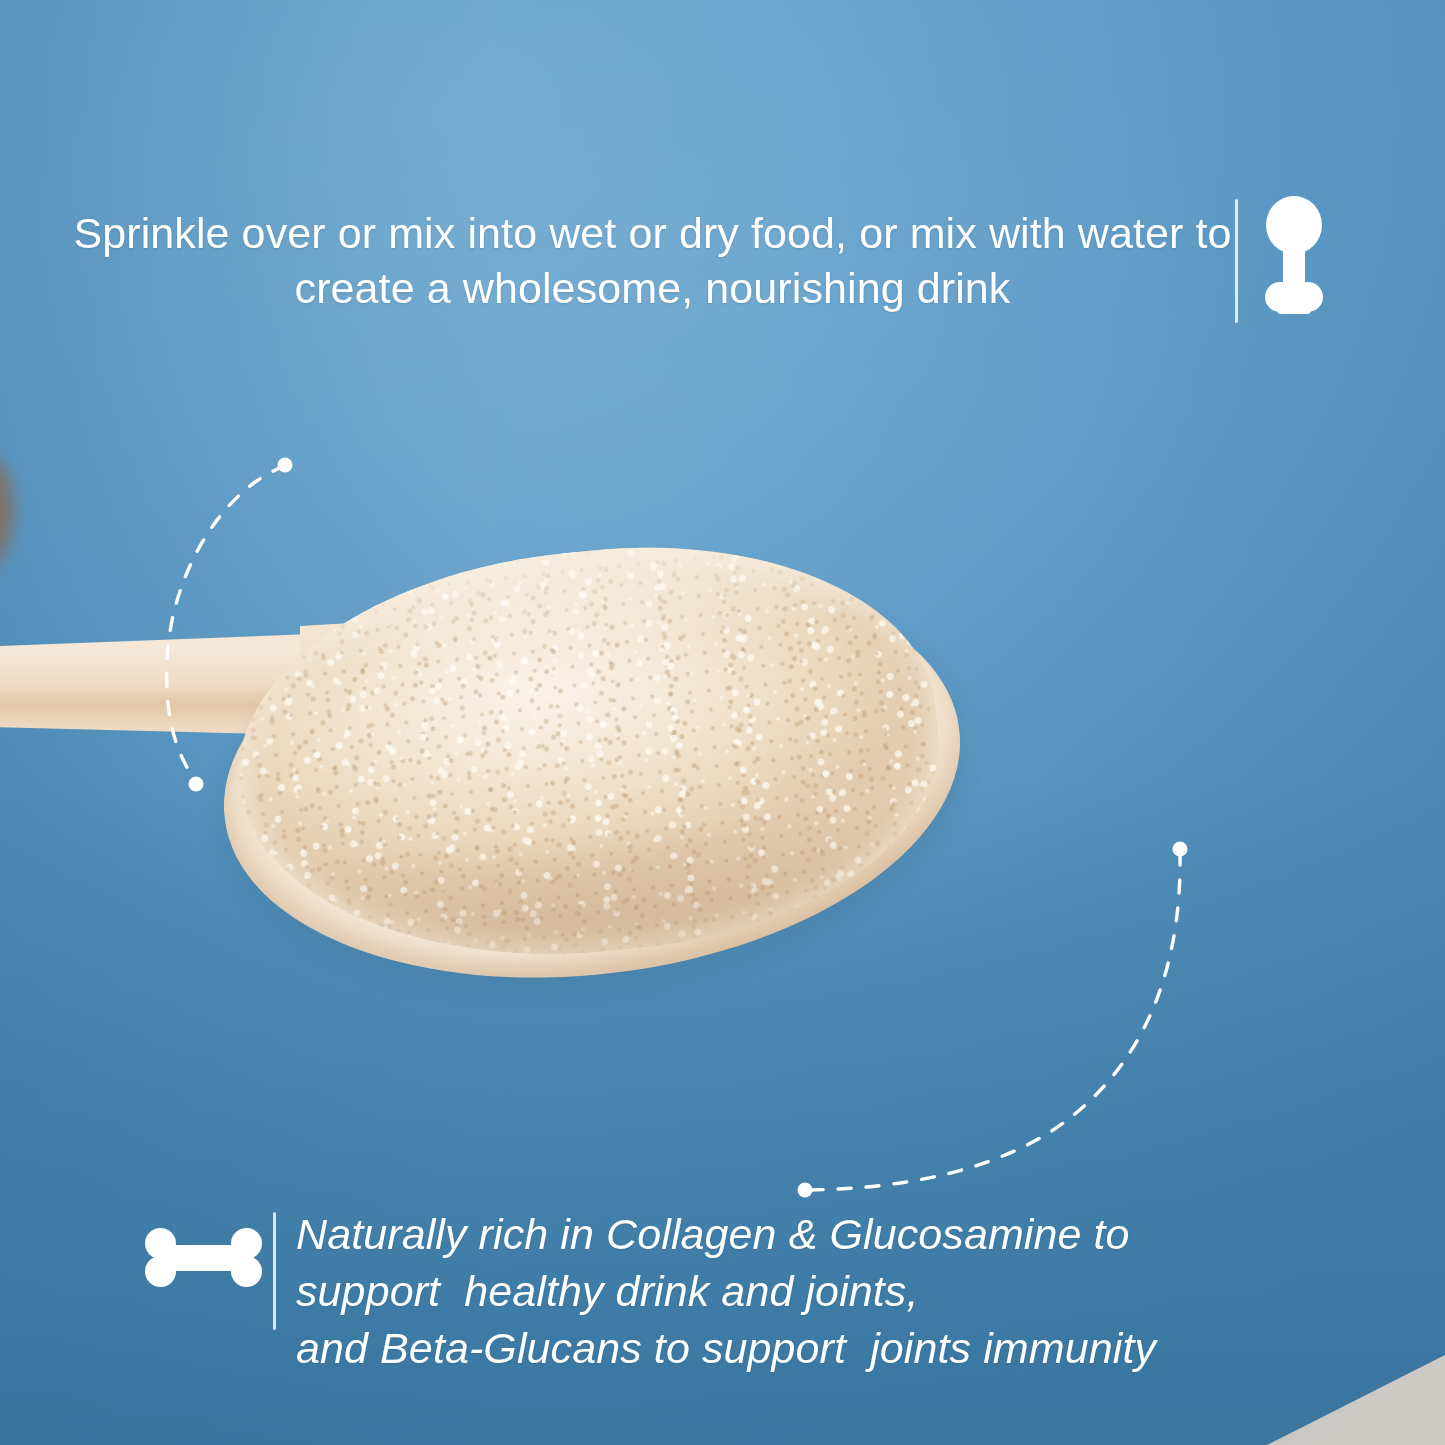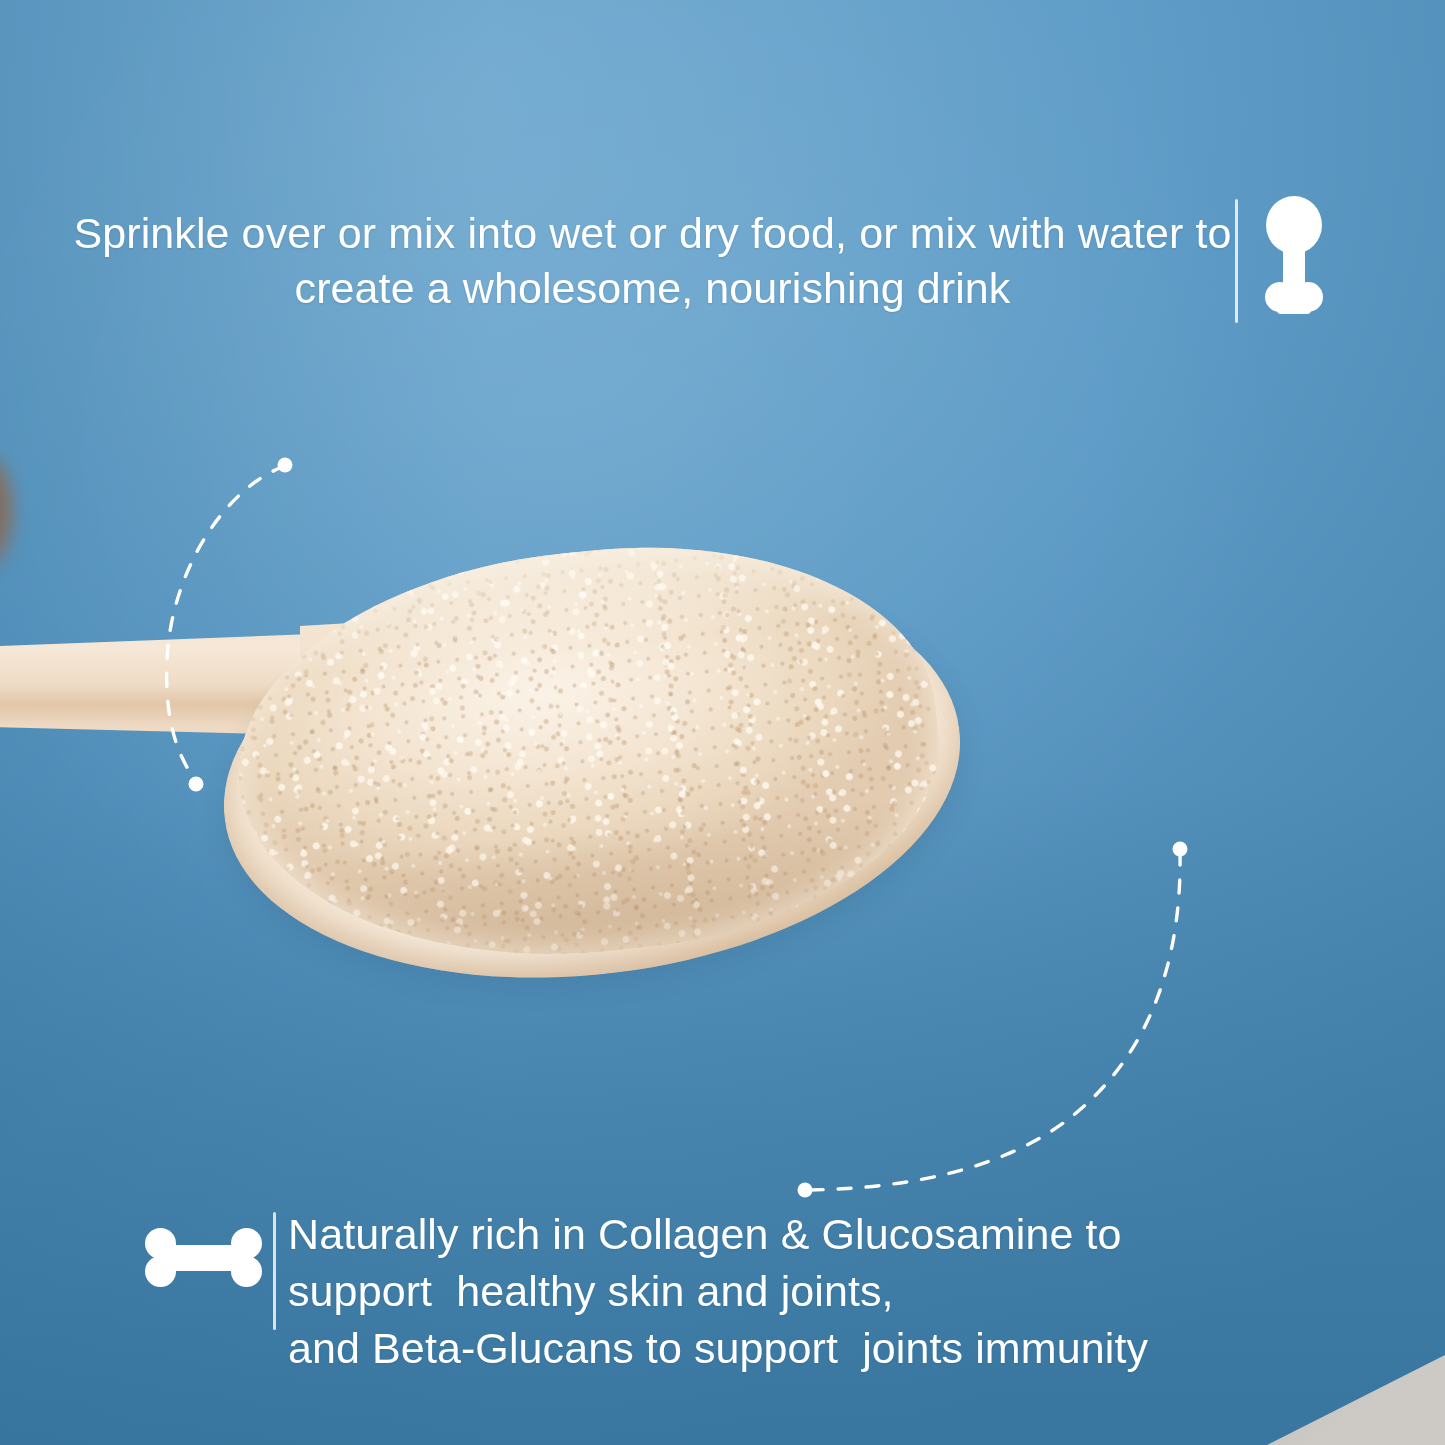--- a/index.html
+++ b/index.html
@@ -134,28 +134,29 @@
   }
   .dogbone .k1{left:0px;  top:0px;}
   .dogbone .k2{left:0px;  top:28px;}
   .dogbone .k3{left:86px; top:0px;}
   .dogbone .k4{left:86px; top:28px;}
 
   .divider-bottom{height:118px; margin-top:6px;}
 
   .callout-bottom-text{
     flex:1 1 auto;
-    padding-left:12px;
+    padding-left:20px;
     color:#ffffff;
     font-size:43px;
     line-height:1.32;
     font-weight:400;
     letter-spacing:.1px;
     text-align:left;
     text-shadow:0 1px 2px rgba(40,80,110,0.22);
+    font-style:italic;
   }
   .callout-bottom-text .ln{display:block; white-space:pre;}
 
   
   .curves{position:absolute; inset:0; pointer-events:none;}
 
   
   .spoon{ position:absolute; left:-30px; top:560px; width:1040px; height:440px; }
 
   .spoon-handle{
@@ -330,21 +331,21 @@
         <span class="bar"></span>
         <span class="k k1"></span>
         <span class="k k2"></span>
         <span class="k k3"></span>
         <span class="k k4"></span>
       </div>
     </div>
     <div class="divider-v divider-bottom"></div>
     <div class="callout-bottom-text">
       <span class="ln">Naturally rich in Collagen &amp; Glucosamine to</span>
-      <span class="ln">support  healthy skin and joints,</span>
+      <span class="ln">support  healthy drink and joints,</span>
       <span class="ln">and Beta-Glucans to support  joints immunity</span>
     </div>
   </div>
 
   <div class="corner-wedge"></div>
   <div class="corner-wedge-shade"></div>
 
 </div>
 
 </body></html>

